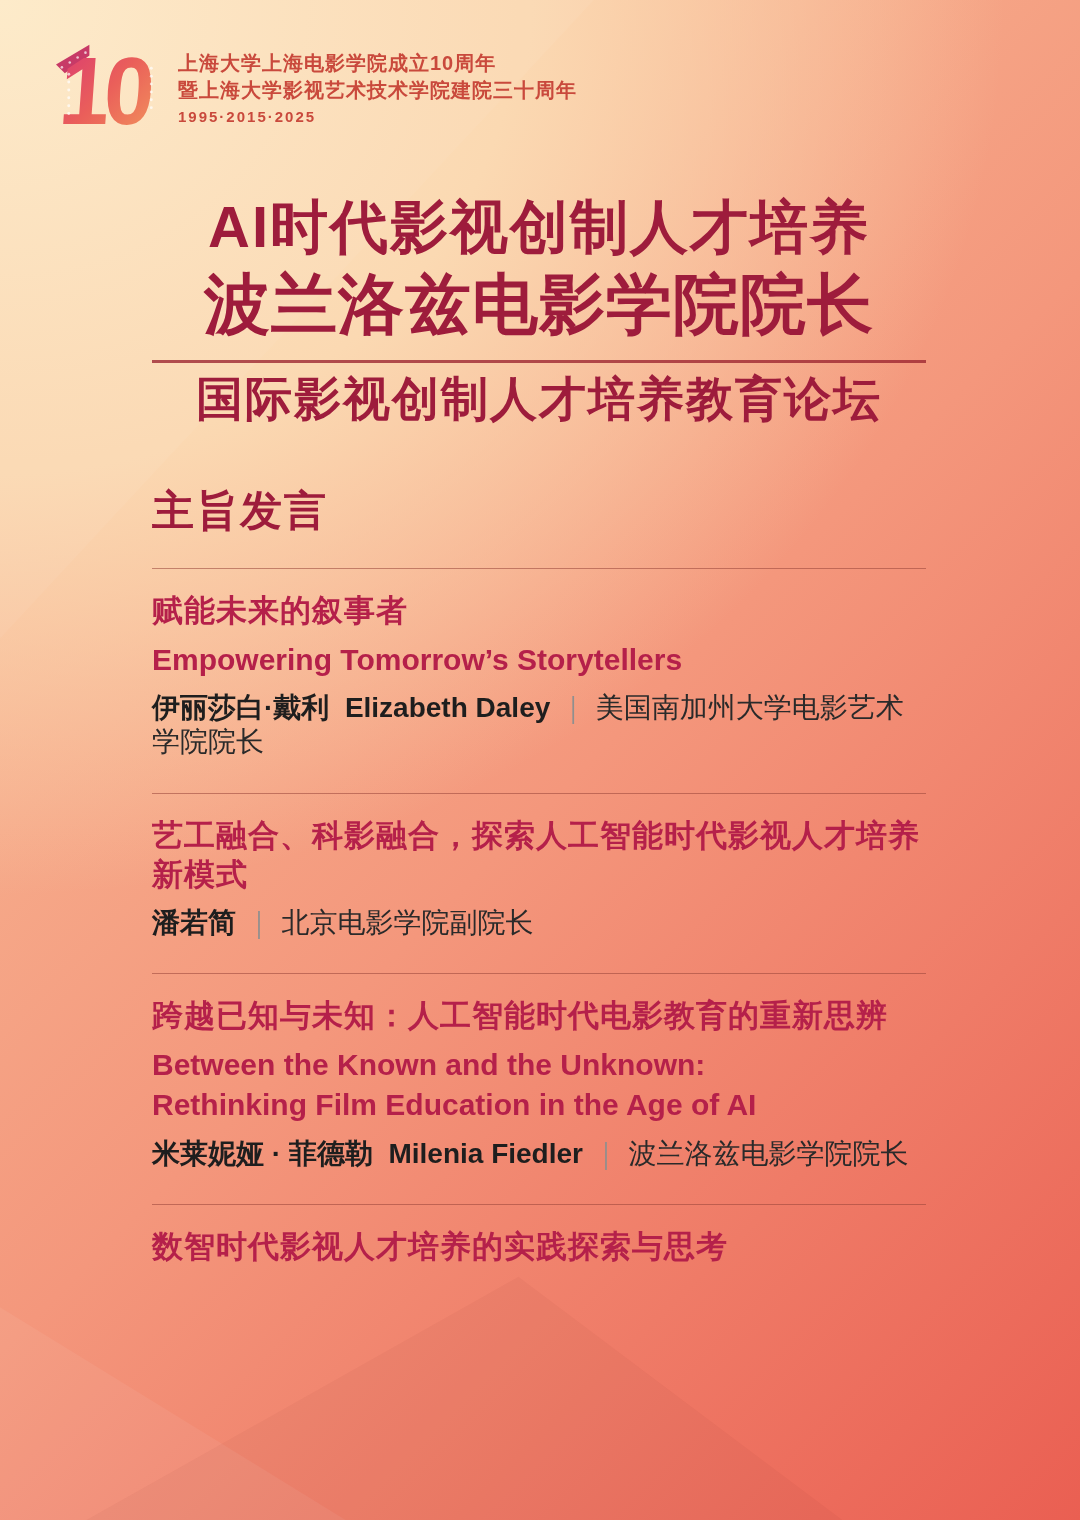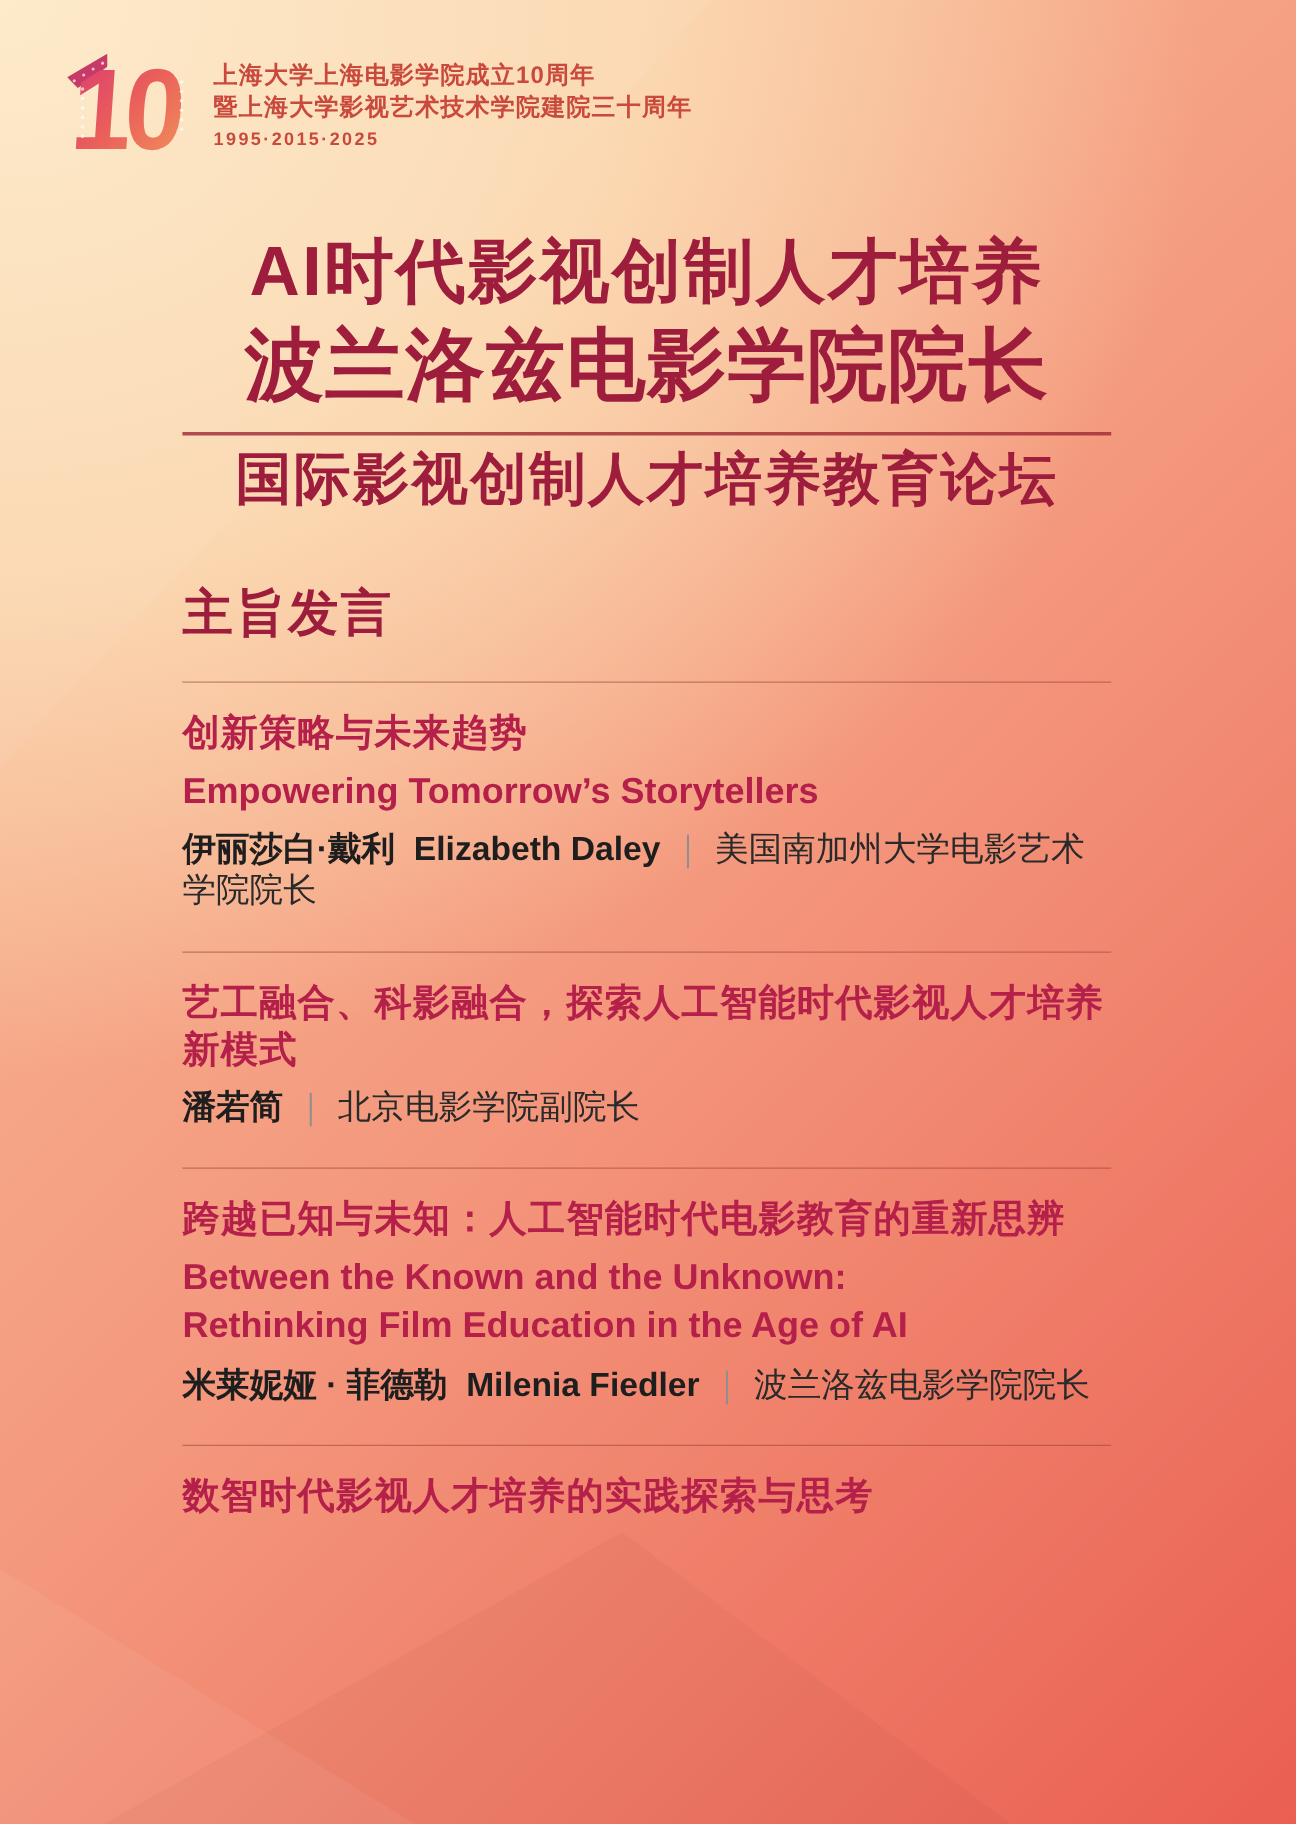--- a/index.html
+++ b/index.html
@@ -111,21 +111,21 @@
     <h1 class="title2">波兰洛兹电影学院院长</h1>
     <hr class="title-rule">
     <h2 class="subtitle">国际影视创制人才培养教育论坛</h2>
 
     <h3 class="session-heading">主旨发言</h3>
 
 
     <hr class="rule">
 
     <article class="talk">
-      <div class="talk-title">创新策略与未来趋势</div>
+      <div class="talk-title">赋能未来的叙事者</div>
       <div class="talk-title-en">Empowering Tomorrow’s Storytellers</div>
       <div class="talk-speaker">
         <span class="name">伊丽莎白·戴利  Elizabeth Daley</span><span class="sep">｜</span><span class="aff">美国南加州大学电影艺术学院院长</span>
       </div>
     </article>
 
     <hr class="rule">
 
     <article class="talk">
       <div class="talk-title">艺工融合、科影融合，探索人工智能时代影视人才培养新模式</div>

